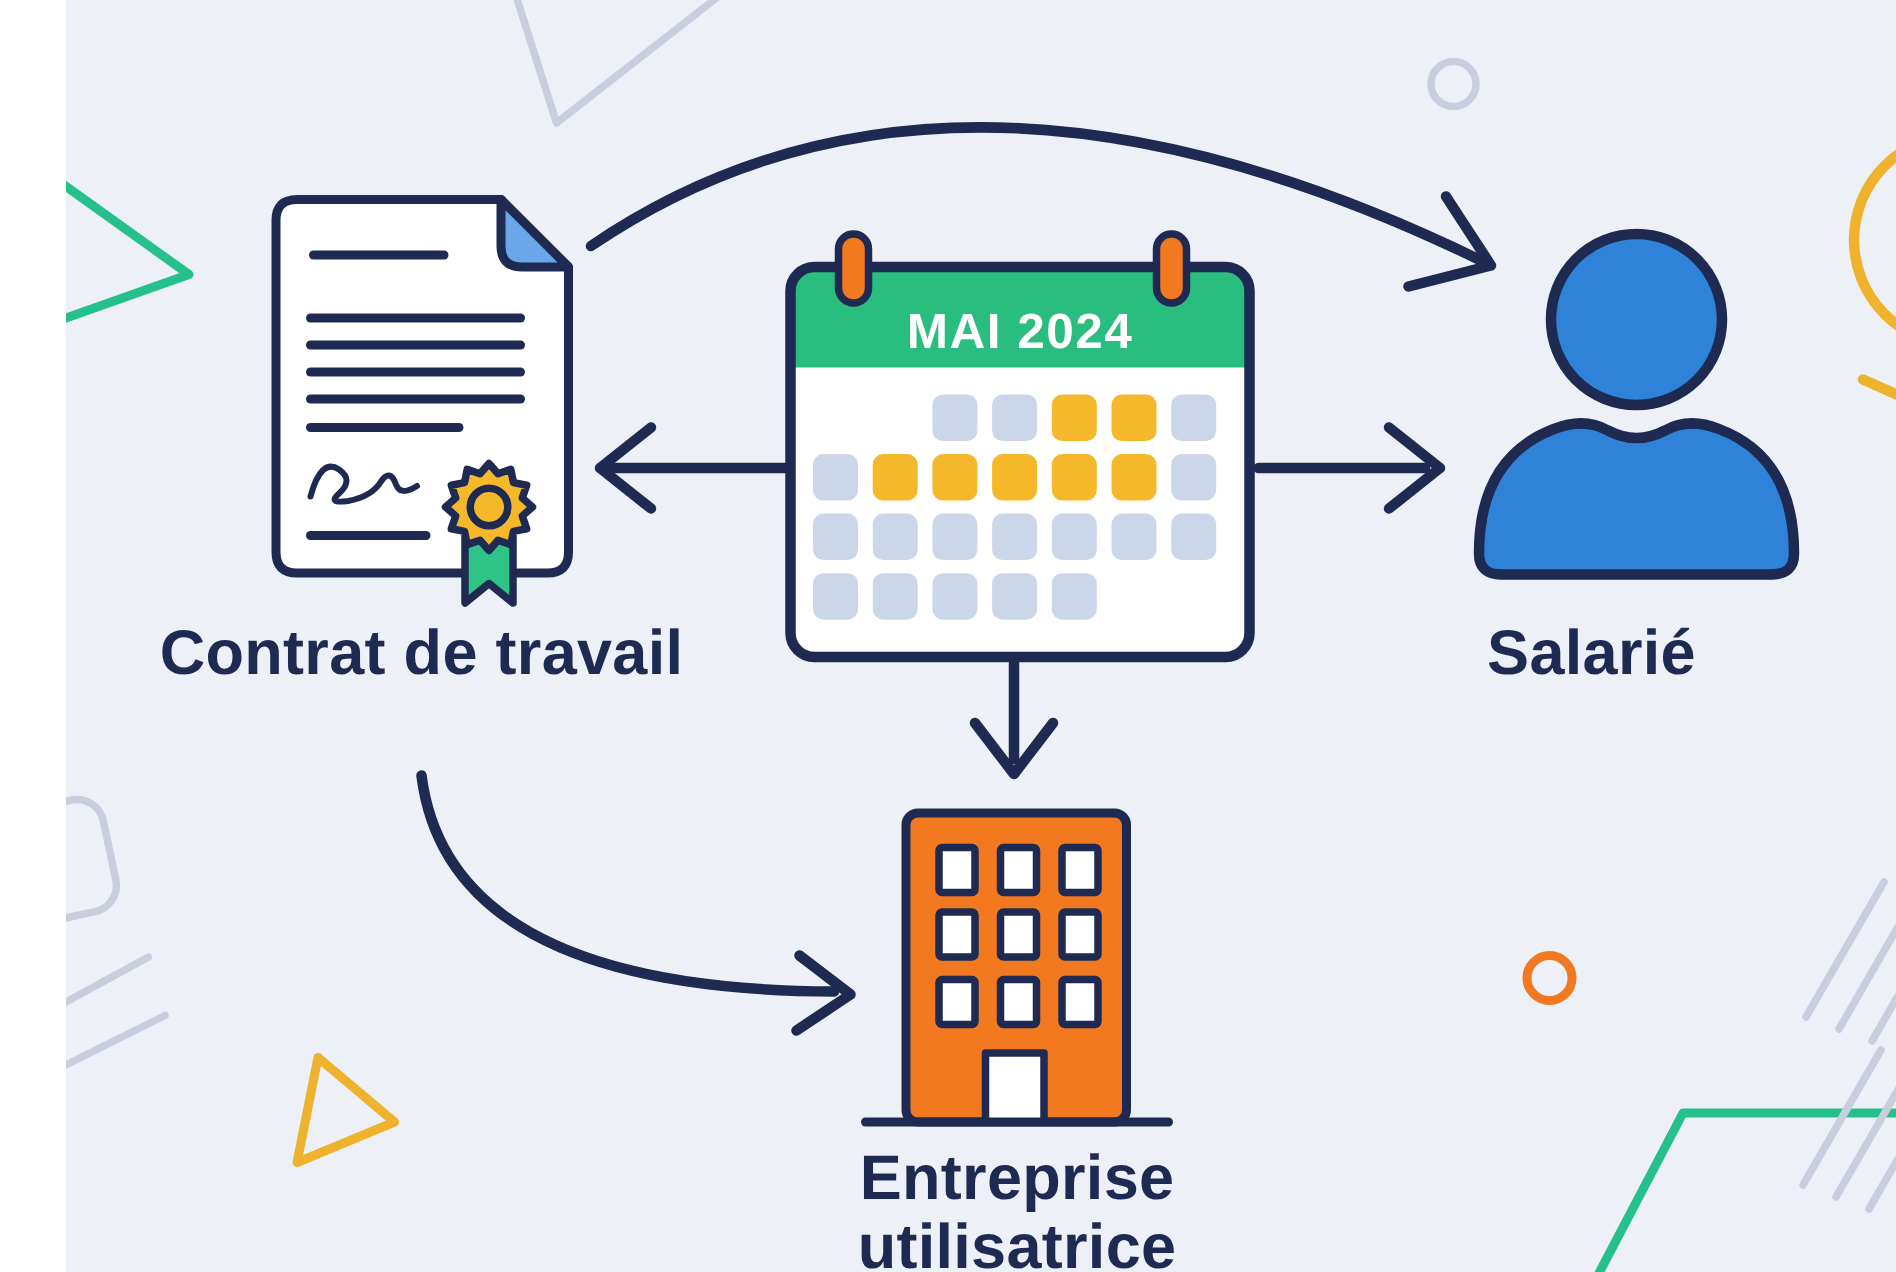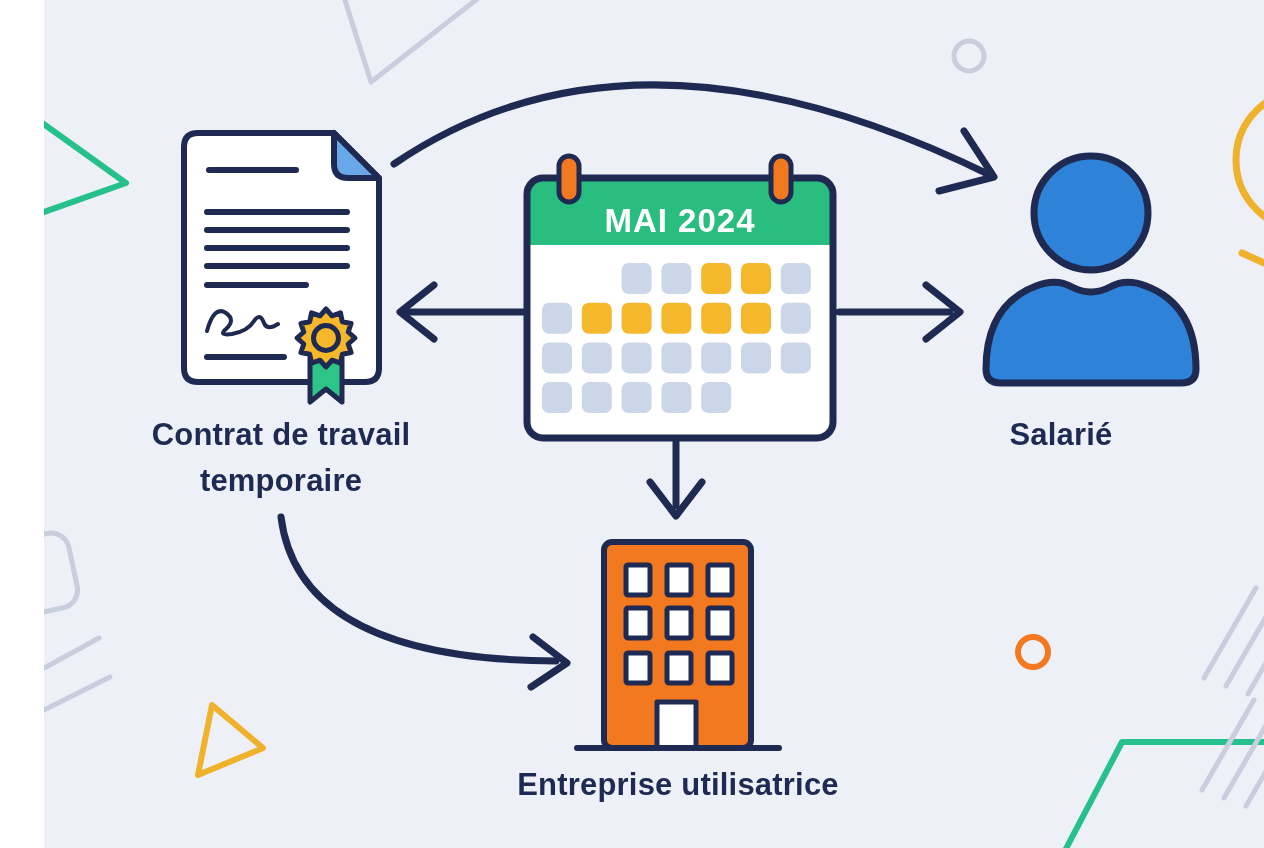--- a/index.html
+++ b/index.html
@@ -13,21 +13,21 @@
   }
   svg{position:absolute;overflow:visible;}
   #decor{left:0;top:0;}
   #icon-contract{left:130px;top:115px;}
   #icon-calendar{left:468px;top:148px;}
   #icon-person{left:935px;top:150px;}
   #icon-building{left:525px;top:530px;}
   .label{
     position:absolute;width:400px;text-align:center;
     color:var(--navy,#1e2a52);
-    font-size:31px;line-height:46px;font-weight:700;
+    font-size:42px;line-height:46px;font-weight:700;
     letter-spacing:.2px;
   }
   #label-contract{left:37px;top:412px;}
   #label-worker{left:817px;top:412px;}
   #label-company{left:434px;top:762px;}
   .outline{stroke:var(--navy,#1e2a52);stroke-linecap:round;stroke-linejoin:round;fill:none;}
   .w7{stroke-width:7;} .w6{stroke-width:6;} .w5{stroke-width:5;} .w4{stroke-width:4;}
   .decor-gray{stroke:var(--gray-decor,#c9cede);stroke-width:5;fill:none;stroke-linecap:round;stroke-linejoin:round;}
   .decor-yellow{stroke:var(--yellow-decor,#efb22d);stroke-width:7;fill:none;stroke-linecap:round;stroke-linejoin:round;}
   .decor-green{stroke:var(--green-decor,#25c08b);stroke-width:6;fill:none;stroke-linecap:round;stroke-linejoin:round;}
@@ -160,21 +160,20 @@
       <rect x="57" y="123" width="24" height="30" rx="2"></rect>
       <rect x="98" y="123" width="24" height="30" rx="2"></rect>
       <rect x="139" y="123" width="24" height="30" rx="2"></rect>
     </g>
     <rect x="88" y="172" width="39" height="46" style="fill:#ffffff" class="outline w5"></rect>
     <path d="M8 218 H210" class="outline w6"></path>
   </svg>
 
   <div class="label" id="label-contract">
     <div>Contrat de travail</div>
-    <div>temporaire</div>
   </div>
   <div class="label" id="label-worker">
     <div>Salarié</div>
   </div>
   <div class="label" id="label-company">
     <div>Entreprise utilisatrice</div>
   </div>
 
 </div>
 

